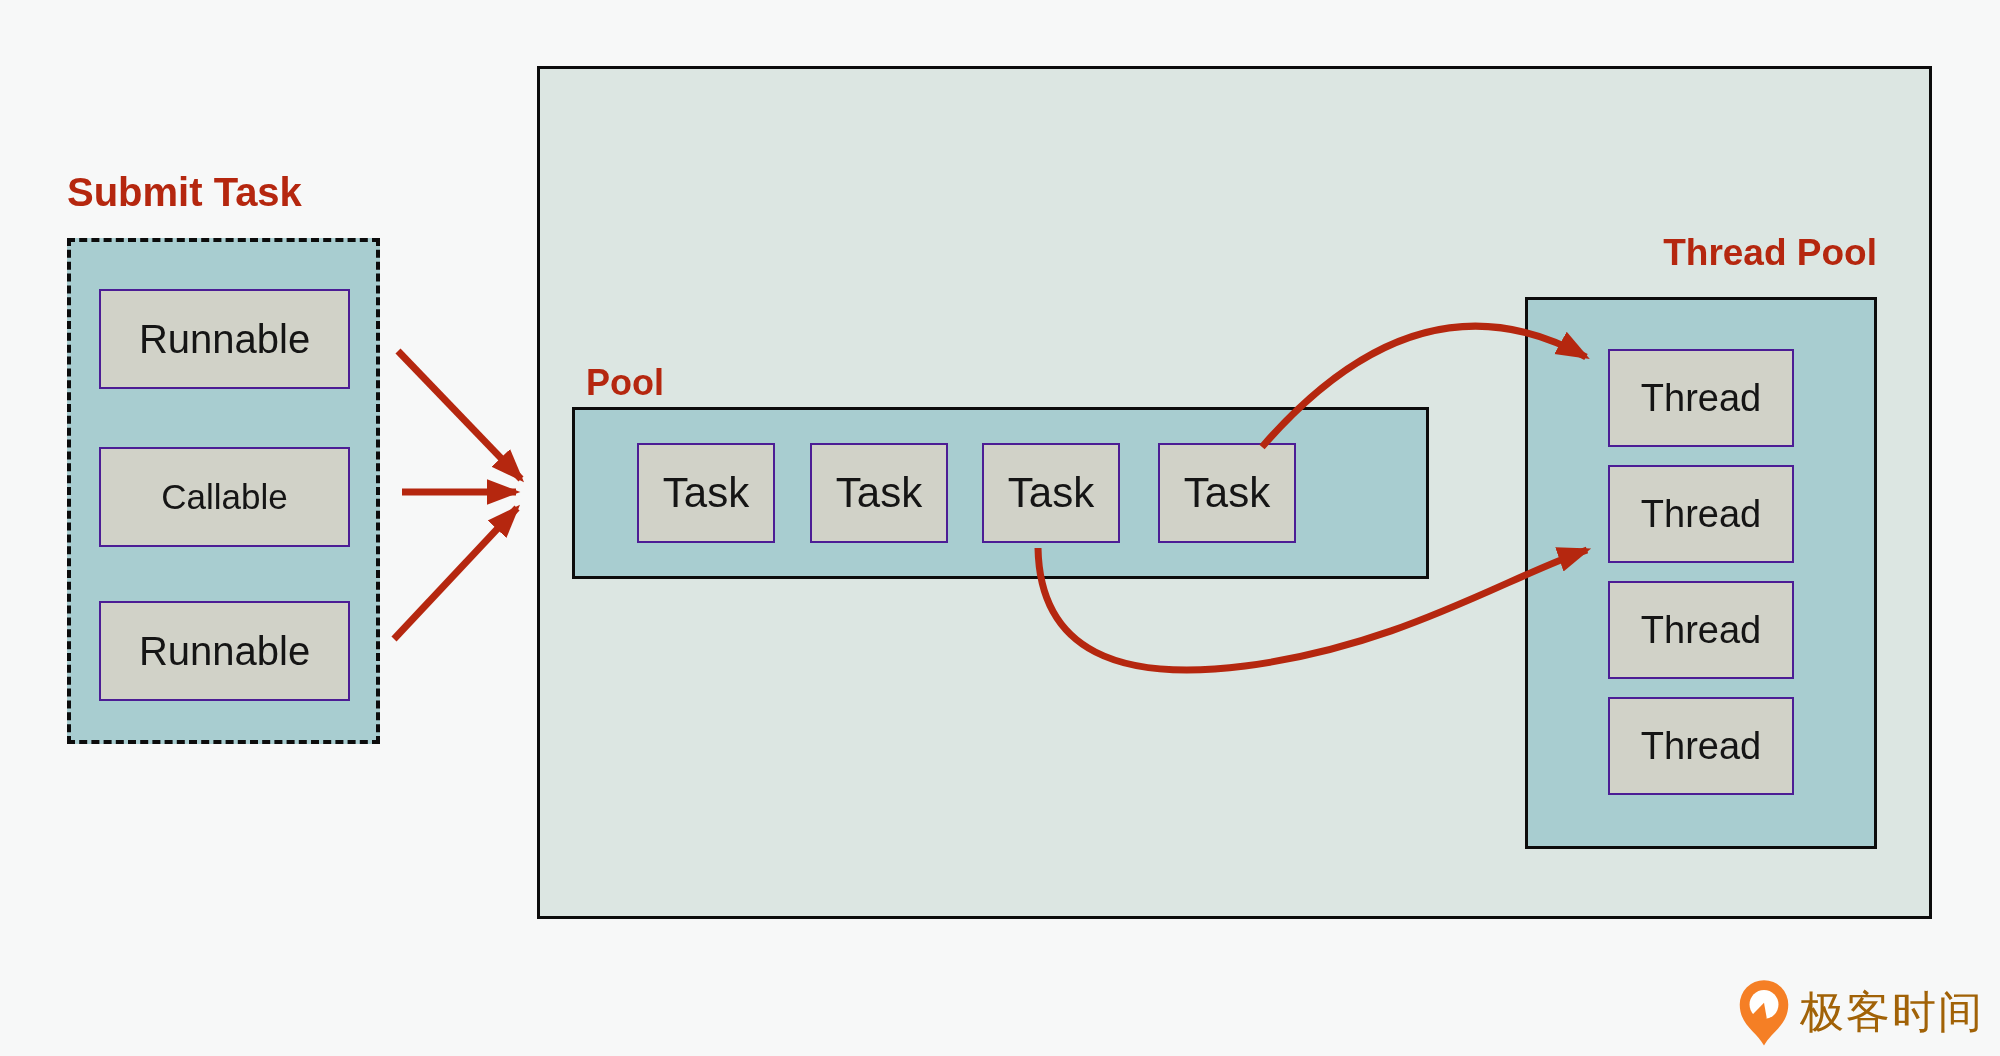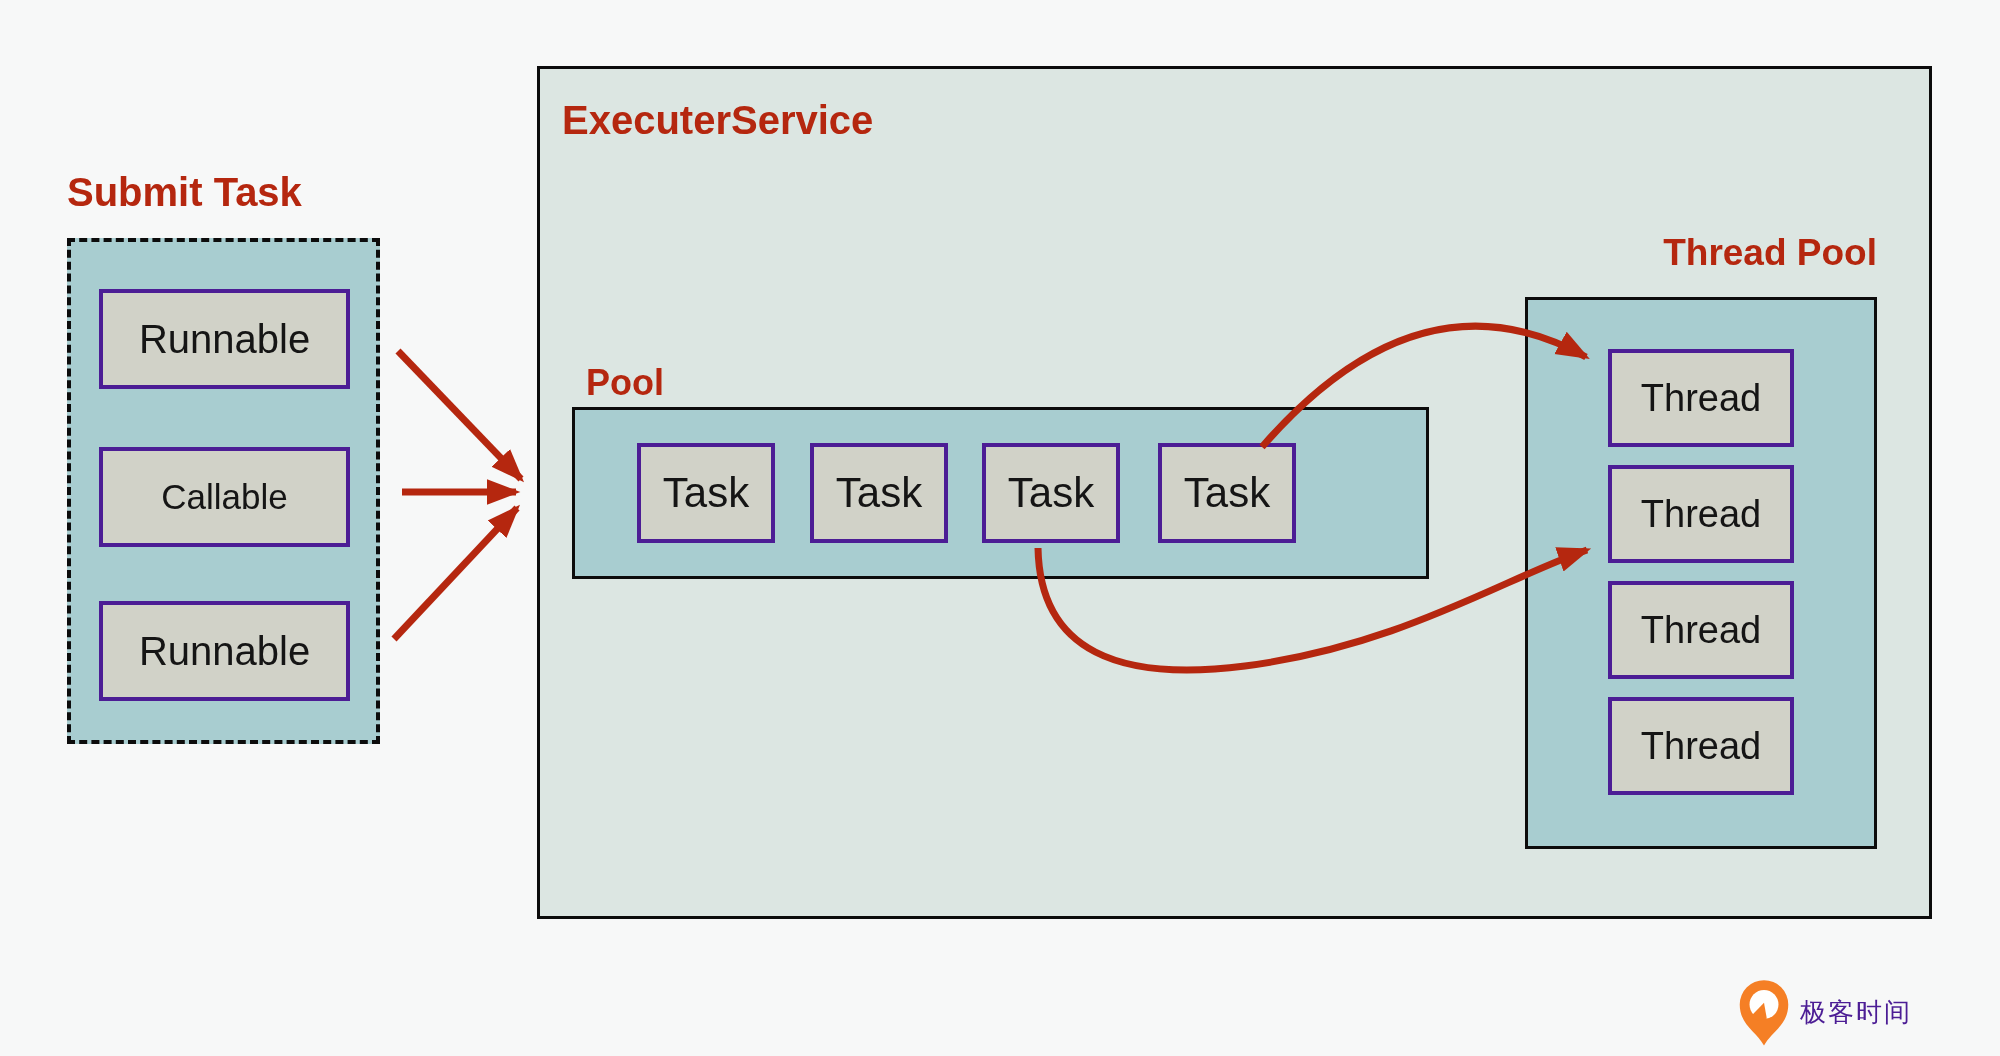--- a/index.html
+++ b/index.html
@@ -23,42 +23,41 @@
   .teal{
     background:#a8cdd0;
     border:3px solid #0c0c0c;
   }
   .teal-dashed{
     background:#a8cdd0;
     border:4px dashed #0c0c0c;
   }
   .node{
     background:#d1d2c8;
-    border:4px solid #4c1d95;
+    border:2px solid #4c1d95;
     display:flex;align-items:center;justify-content:center;
     color:#151515;
   }
   .node span{white-space:nowrap;}
   #arrows{position:absolute;left:0;top:0;pointer-events:none;}
   .arrow{stroke:#b5270f;stroke-width:7;fill:none;}
   #logo{
     position:absolute;left:1736px;top:978px;
     display:flex;align-items:center;gap:8px;
   }
   #logo .brand-text{
-    font-size:26px;color:#4c1d95;letter-spacing:2px;white-space:nowrap;
+    font-size:44px;color:#a16207;letter-spacing:2px;white-space:nowrap;
   }
 </style>
 </head>
 <body>
 
 <div id="canvas">
 
   <div class="abs panel" style="left:537px;top:66px;width:1395px;height:853px;"></div>
-  <div class="abs red-title" style="left:562px;top:98px;font-size:40px;">ExecuterService</div>
 
   <div class="abs red-title" style="left:67px;top:170px;width:313px;font-size:40px;text-align:left;">Submit Task</div>
   <div class="abs teal-dashed" style="left:67px;top:238px;width:313px;height:506px;"></div>
   <div class="abs node" style="left:99px;top:289px;width:251px;height:100px;font-size:40px;">
     <span>Runnable</span>
   </div>
   <div class="abs node" style="left:99px;top:447px;width:251px;height:100px;font-size:35px;">
     <span>Callable</span>
   </div>
   <div class="abs node" style="left:99px;top:601px;width:251px;height:100px;font-size:40px;">

